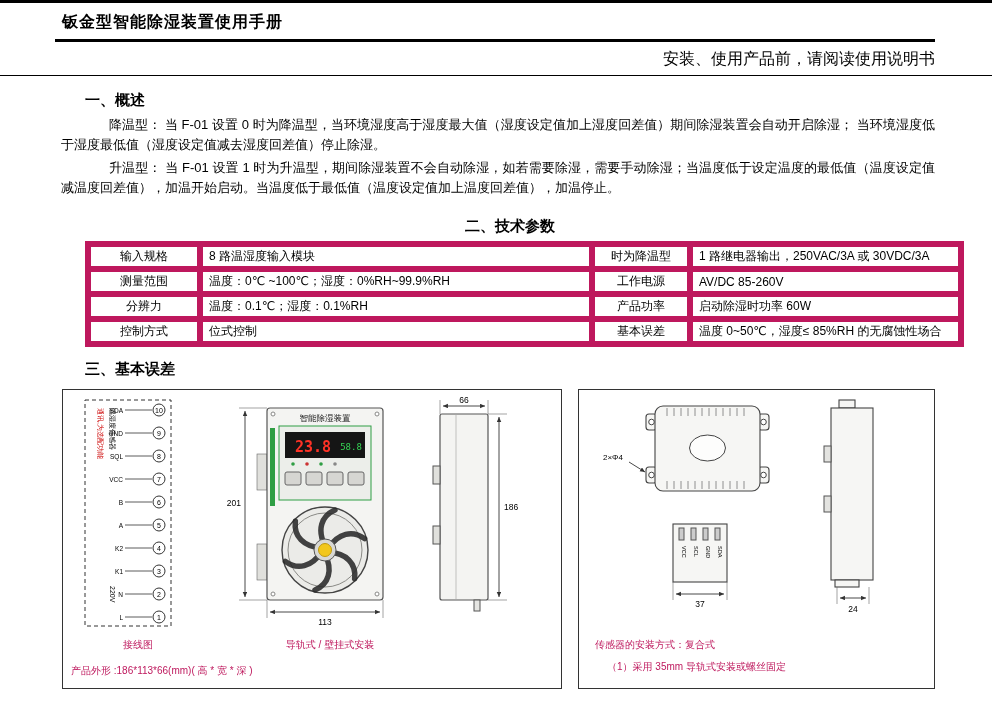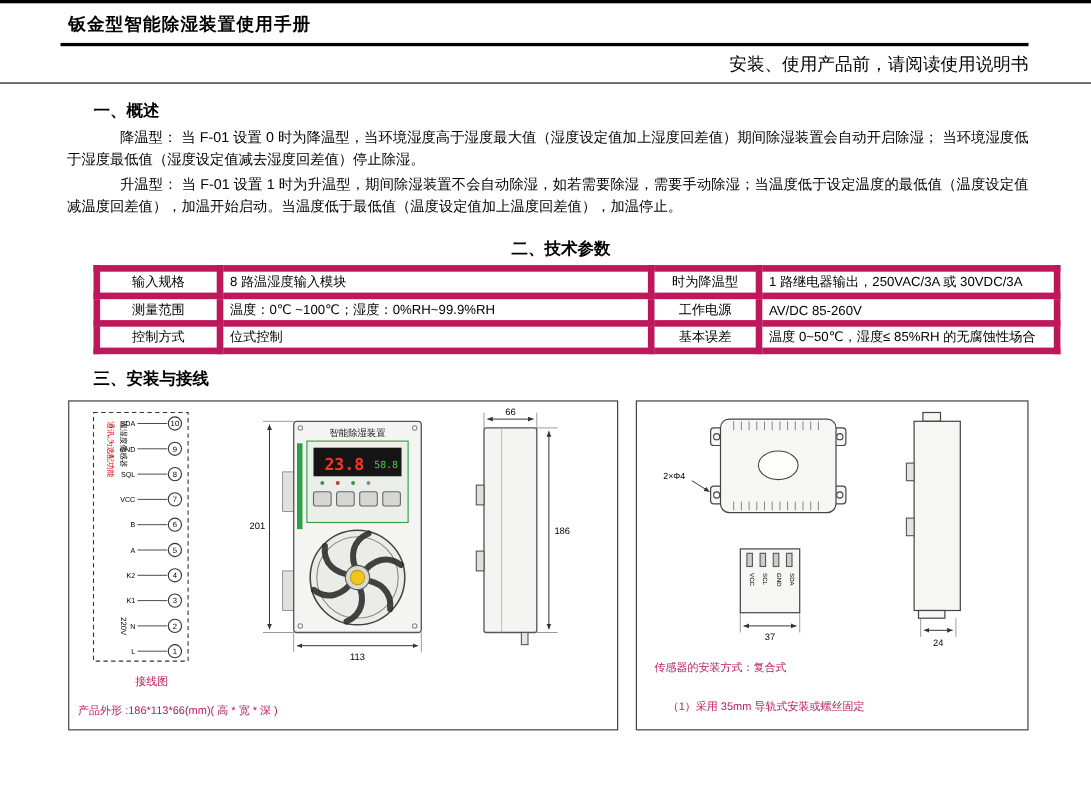--- a/index.html
+++ b/index.html
@@ -68,29 +68,35 @@
       <td class="k">时为降温型</td>
       <td>1 路继电器输出，250VAC/3A 或 30VDC/3A</td>
     </tr>
     <tr>
       <td class="k">测量范围</td>
       <td>温度：0℃ ~100℃；湿度：0%RH~99.9%RH</td>
       <td class="k">工作电源</td>
       <td>AV/DC 85-260V</td>
     </tr>
     <tr>
+      <td class="k">分辨力</td>
+      <td>温度：0.1℃；湿度：0.1%RH</td>
+      <td class="k">产品功率</td>
+      <td>启动除湿时功率 60W</td>
+    </tr>
+    <tr>
       <td class="k">控制方式</td>
       <td>位式控制</td>
       <td class="k">基本误差</td>
       <td>温度 0~50℃，湿度≤ 85%RH 的无腐蚀性场合</td>
     </tr>
   </tbody>
     </table>
 
-  <h2 class="sec" style="margin-top:13px">三、安装与接线</h2>
+  <h2 class="sec" style="margin-top:13px">三、基本误差</h2>
 </div>
 
 <div class="diagrams">
 
   <div class="box box-left">
     <svg width="490" height="240" viewBox="0 0 490 240">
       <defs>
         <marker id="arrL" markerWidth="7" markerHeight="7" refX="5.5" refY="2.5" orient="auto-start-reverse">
           <path d="M0,0 L5.5,2.5 L0,5 z" fill="#333"></path>
         </marker>
@@ -237,20 +243,21 @@
 
       <g>
         <line class="ext" x1="421" y1="20" x2="440" y2="20"></line>
         <line class="ext" x1="421" y1="206" x2="440" y2="206"></line>
         <line class="dim" x1="432" y1="23" x2="432" y2="203" marker-start="url(#arrL)" marker-end="url(#arrL)"></line>
         <text class="dimtxt" x="437" y="116" text-anchor="start">186</text>
       </g>
     </svg>
 
     <div class="caption" style="left:20px;top:248px;width:110px;text-align:center">接线图</div>
+    <div class="caption" style="left:182px;top:248px;width:170px;text-align:center">导轨式 / 壁挂式安装</div>
     <div class="caption" style="left:8px;top:274px">产品外形 :186*113*66(mm)( 高 * 宽 * 深 )</div>
   </div>
 
   <div class="box box-right">
     <svg width="345" height="228" viewBox="0 0 345 228">
       <defs>
         <marker id="arrR" markerWidth="7" markerHeight="7" refX="5.5" refY="2.5" orient="auto-start-reverse">
           <path d="M0,0 L5.5,2.5 L0,5 z" fill="#333"></path>
         </marker>
       </defs>
@@ -324,16 +331,16 @@
         <rect class="outline2" x="252" y="186" width="24" height="7"></rect>
       </g>
       <g>
         <line class="ext" x1="254" y1="193" x2="254" y2="210"></line>
         <line class="ext" x1="286" y1="193" x2="286" y2="210"></line>
         <line class="dim" x1="257" y1="204" x2="283" y2="204" marker-start="url(#arrR)" marker-end="url(#arrR)"></line>
         <text class="dimtxt" x="270" y="218" text-anchor="middle">24</text>
       </g>
     </svg>
 
-    <div class="caption" style="left:16px;top:235px">传感器的安装方式：复合式</div>
+    <div class="caption" style="left:16px;top:248px">传感器的安装方式：复合式</div>
     <div class="caption" style="left:28px;top:270px">（1）采用 35mm 导轨式安装或螺丝固定</div>
   </div>
 </div>
 
 </body></html>

